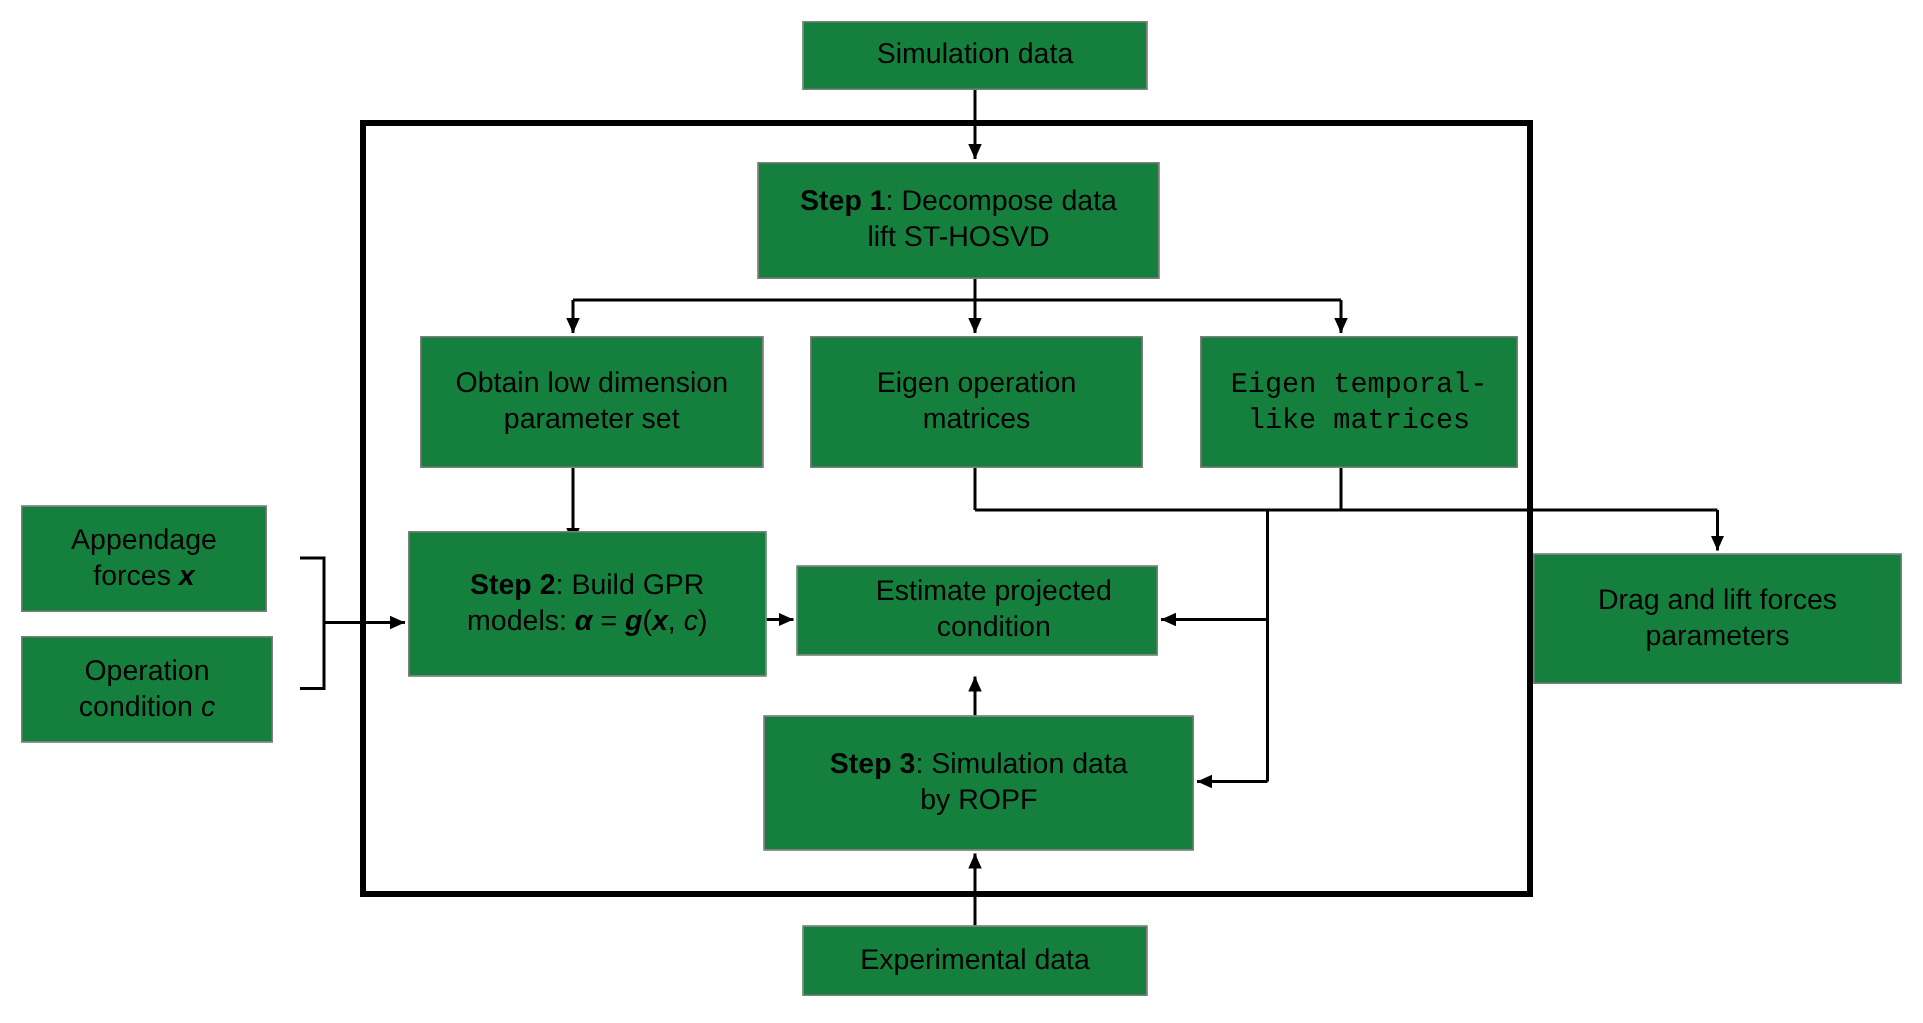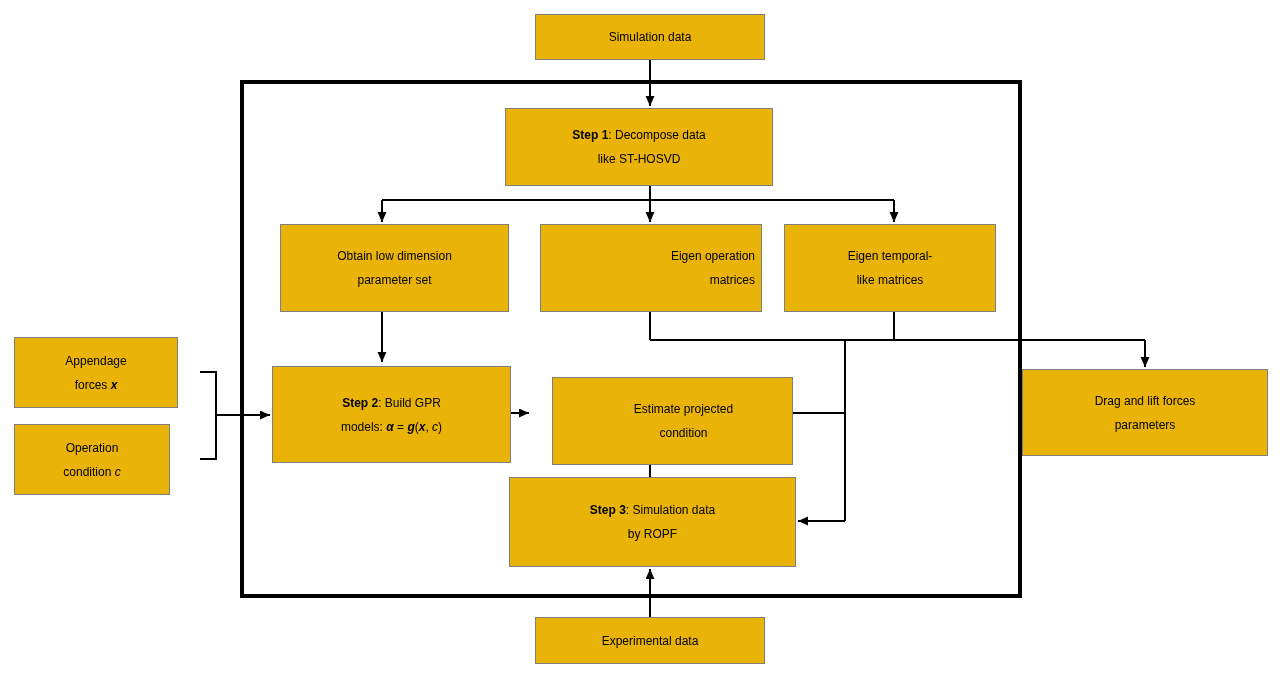--- a/index.html
+++ b/index.html
@@ -3,23 +3,23 @@
 <meta charset="utf-8">
 <style>
   html,body{margin:0;padding:0;background:#ffffff;}
   .stage{
     position:relative;width:1282px;height:682px;background:#ffffff;
     font-family:"Liberation Sans",sans-serif;color:#000;overflow:hidden;
   }
   .wires{position:absolute;left:0;top:0;width:1282px;height:682px;}
   .wires path{stroke:#000;stroke-width:2;fill:none;}
   .node{
-    position:absolute;background:#eab308;border:1px solid #7f7f7f;
+    position:absolute;background:#15803d;border:1px solid #7f7f7f;
     display:flex;flex-direction:column;align-items:center;justify-content:center;
-    text-align:center;font-size:12px;line-height:24px;box-sizing:border-box;
+    text-align:center;font-size:19px;line-height:24px;box-sizing:border-box;
     padding:2px 6px;
   }
   .b{font-weight:bold;}
   .mi{font-style:italic;}
   .mbi{font-style:italic;font-weight:bold;}
 </style>
 </head>
 <body>
 
 <div class="stage">
@@ -61,54 +61,54 @@
 
     <path d="M650,617 L650,569" marker-end="url(#arrow)"></path>
   </svg>
 
   <div class="node" style="left:535px;top:14px;width:230px;height:46px;">
     <div>Simulation data</div>
   </div>
 
   <div class="node" style="left:505px;top:108px;width:268px;height:78px;">
     <div><span class="b">Step 1</span><span>: Decompose data</span></div>
-    <div>like ST-HOSVD</div>
+    <div>lift ST-HOSVD</div>
   </div>
 
   <div class="node" style="left:268px;top:224px;width:229px;height:88px;margin-left:12px;">
     <div>Obtain low dimension</div>
     <div>parameter set</div>
   </div>
 
-  <div class="node" style="left:540px;top:224px;width:222px;height:88px;align-items:flex-end;">
+  <div class="node" style="left:540px;top:224px;width:222px;height:88px;">
     <div>Eigen operation</div>
     <div>matrices</div>
   </div>
 
-  <div class="node" style="left:784px;top:224px;width:212px;height:88px;">
+  <div class="node" style="left:800px;top:224px;width:212px;height:88px;font-family:Liberation Mono, monospace;">
     <div>Eigen temporal-</div>
     <div>like matrices</div>
   </div>
 
   <div class="node" style="left:14px;top:337px;width:164px;height:71px;">
     <div>Appendage</div>
     <div><span>forces </span><span class="mbi">x</span></div>
   </div>
 
-  <div class="node" style="left:14px;top:424px;width:156px;height:71px;">
+  <div class="node" style="left:14px;top:424px;width:168px;height:71px;">
     <div>Operation</div>
     <div><span>condition </span><span class="mi">c</span></div>
   </div>
 
-  <div class="node" style="left:272px;top:366px;width:239px;height:97px;">
+  <div class="node" style="left:272px;top:354px;width:239px;height:97px;">
     <div><span class="b">Step 2</span><span>: Build GPR</span></div>
     <div><span>models: </span><span class="mbi">α</span><span> = </span><span class="mbi">g</span><span>(</span><span class="mbi">x</span><span>, </span><span class="mi">c</span><span>)</span></div>
   </div>
 
-  <div class="node" style="left:552px;top:377px;width:241px;height:88px;padding-left:28px;">
+  <div class="node" style="left:531px;top:377px;width:241px;height:60px;padding-left:28px;">
     <div>Estimate projected</div>
     <div>condition</div>
   </div>
 
   <div class="node" style="left:509px;top:477px;width:287px;height:90px;">
     <div><span class="b">Step 3</span><span>: Simulation data</span></div>
     <div>by ROPF</div>
   </div>
 
   <div class="node" style="left:1022px;top:369px;width:246px;height:87px;">

